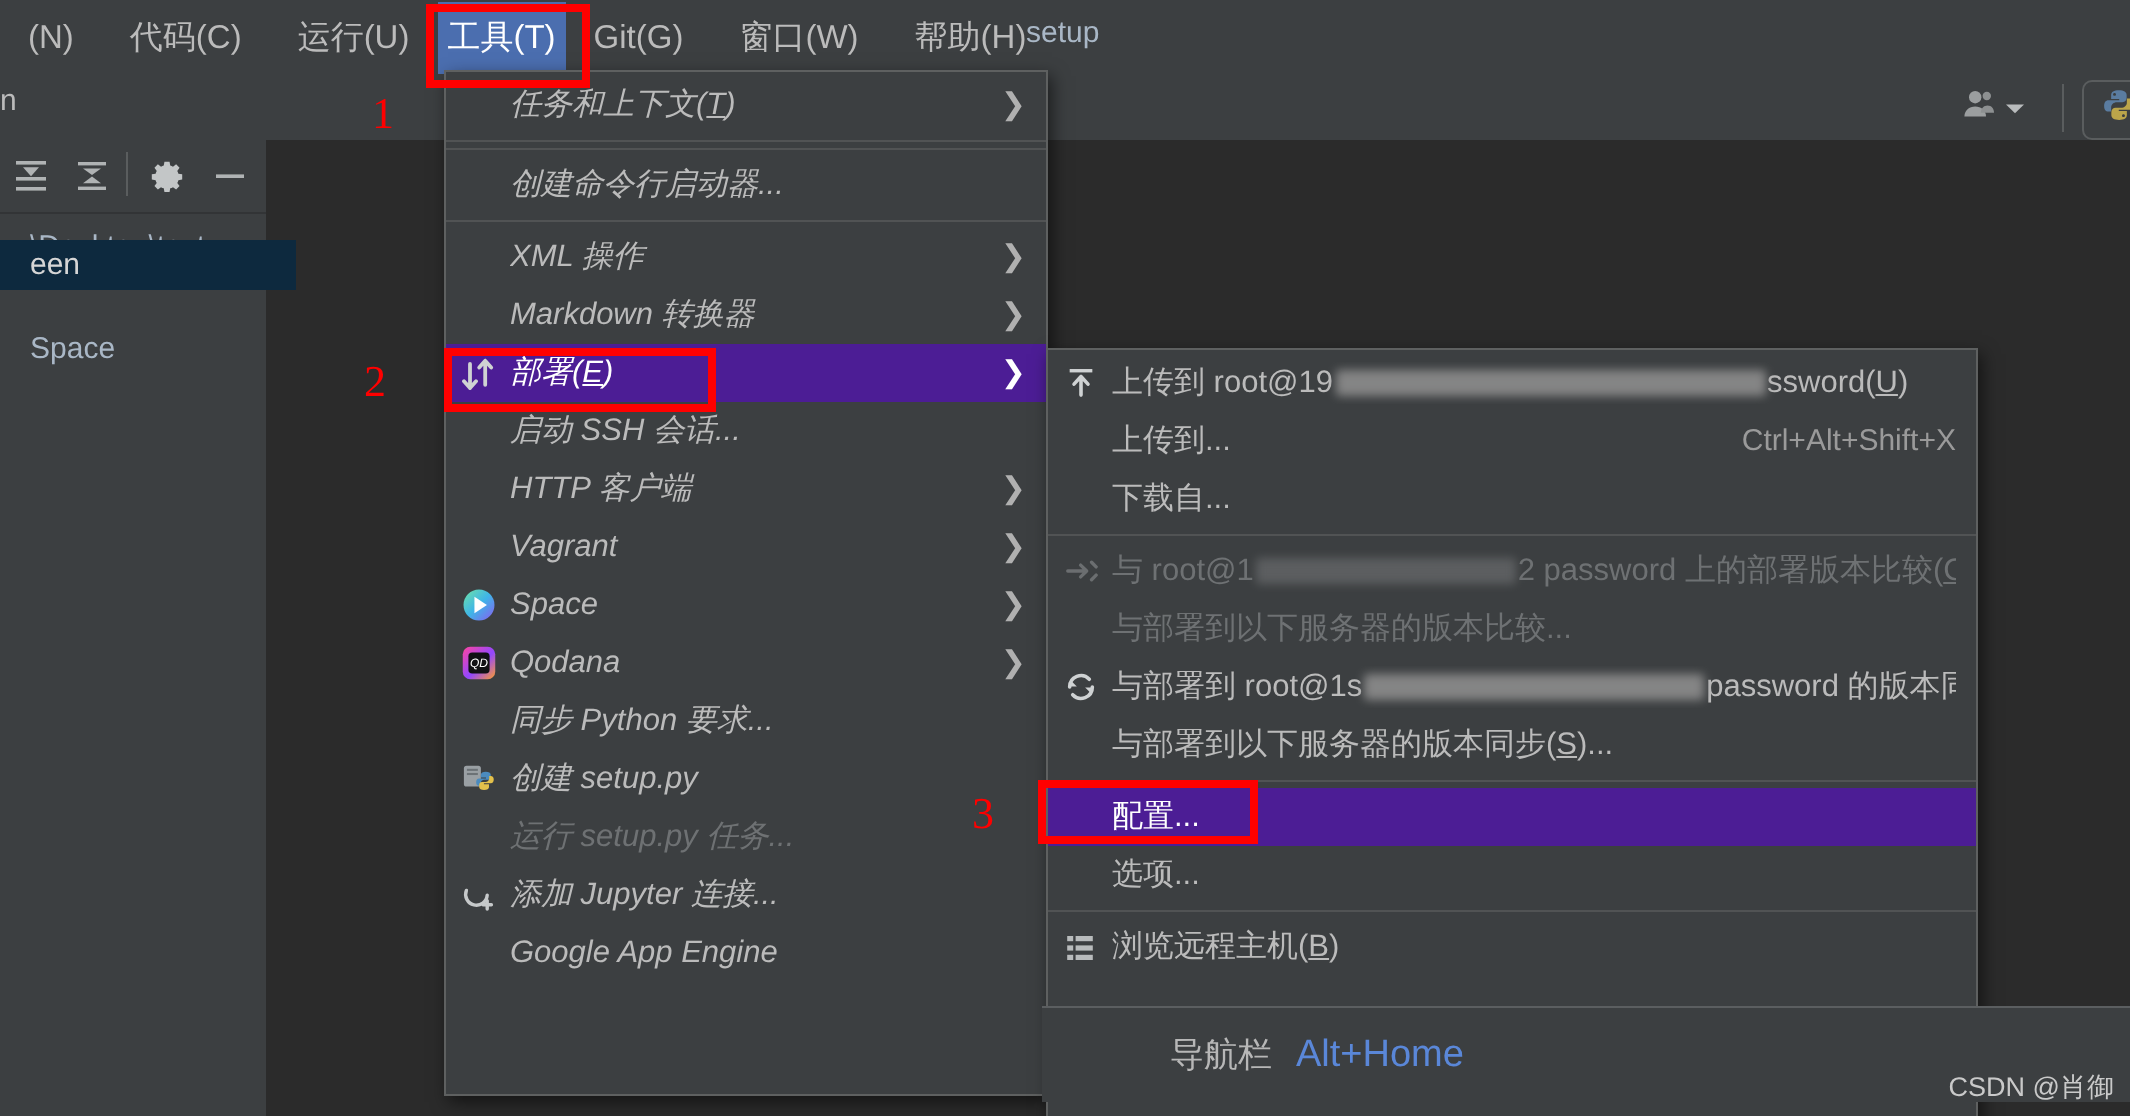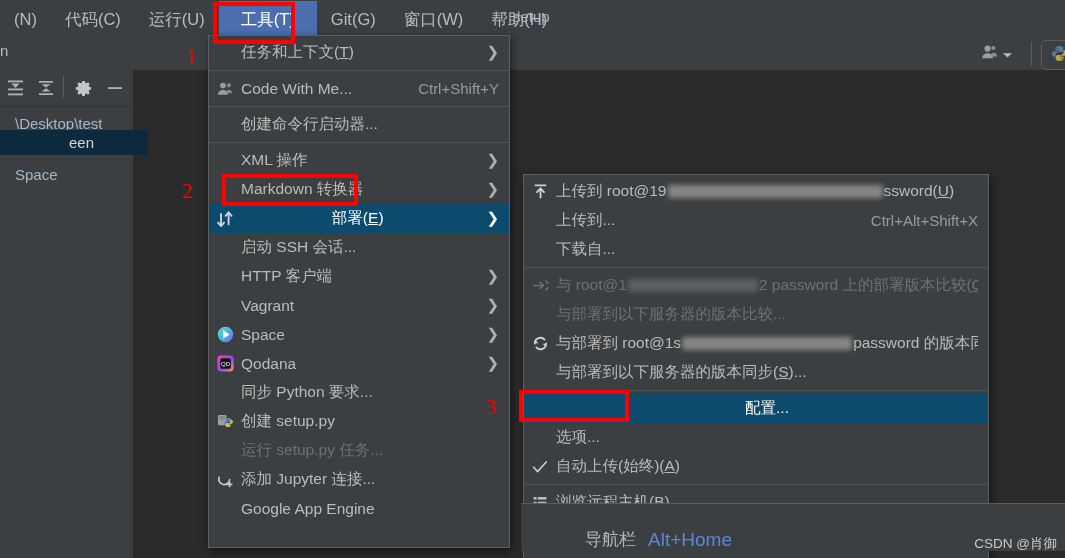--- a/index.html
+++ b/index.html
@@ -22,21 +22,21 @@
   .menubar-items{
     position:absolute;left:0;top:0;height:38px;
     display:flex;align-items:center;
   }
   .mb-item{
     color:#bbbbbb;font-size:16.5px;padding:4px 14px;
     white-space:nowrap;line-height:1.25;
   }
   .mb-item.active{
     background:#4b6eaf;color:#ffffff;
-    padding:8px 22px;
+    padding:8px 5px;
   }
   .mb-project{
     position:absolute;left:513px;top:8px;
     color:#a9b7c6;font-size:15px;
   }
 
   .ide-toolbar-row{
     position:absolute;left:0;top:38px;width:1065px;height:32px;
     background:#3c3f41;
   }
@@ -81,59 +81,59 @@
 
   
   .menu{
     position:absolute;
     background:#3c3f41;
     border:1px solid #5e6060;
     box-shadow:2px 3px 8px rgba(0,0,0,.55);
     padding:2px 0;
     box-sizing:border-box;
   }
-  #tools-menu{left:208px;top:35px;width:302px;height:513px;}
+  #tools-menu{left:222px;top:35px;width:302px;height:513px;font-style:italic;}
   #deploy-submenu{left:523px;top:174px;width:466px;height:406px;}
 
   .mi{
     position:relative;display:flex;align-items:center;
     height:29px;color:#bbbbbb;font-size:15.5px;
     padding:0 10px 0 0;white-space:nowrap;box-sizing:border-box;
   }
   .mi .ic{
     width:32px;min-width:32px;height:29px;
     display:flex;align-items:center;justify-content:center;
   }
   .mi .lb{flex:1 1 auto;overflow:hidden;}
   .mi .acc{color:#9a9a9a;font-size:15px;margin-left:18px;}
   .mi .arw{
     margin-left:12px;color:#b0b0b0;font-size:15px;line-height:1;
     font-family:"DejaVu Sans",sans-serif;
   }
-  .mi.sel{background:#0c4a6e;color:#ffffff;text-align:center;}
+  .mi.sel{background:#4c1d95;color:#ffffff;}
   .mi.sel .arw{color:#ffffff;}
   .mi.dis{color:#6e7173;}
   .mi u{text-decoration:underline;}
   .sep{height:1px;background:#515354;margin:3px 0;}
 
   
   .redact{
     display:inline-block;height:13px;vertical-align:-2px;
     border-radius:2px;margin:0 1px;
     background:#8b8b8b;
     filter:blur(2.4px);opacity:.92;
   }
   .redact.d{background:#7d7d7d;}
   .mi.dis .redact{background:#5f6163;}
 
   
   .hint{
     position:absolute;left:555px;top:503px;width:510px;height:47px;
     background:#3c3f41;border-top:1px solid #5b5e60;
-    display:flex;align-items:flex-end;
+    display:flex;align-items:center;
   }
   .hint .h1{color:#b7b7b7;font-size:17px;margin-left:30px;}
   .hint .h2{color:#5a87d8;font-size:19px;margin-left:12px;}
   .hint-left-tab{
     position:absolute;left:521px;top:503px;width:34px;height:47px;
     background:#3c3f41;border-top:1px solid #5b5e60;
   }
 
   .watermark{
     position:absolute;right:8px;bottom:5px;
@@ -223,44 +223,32 @@
         </svg>
       </div>
       <div class="lp-icon" style="left:106px">
         <svg width="18" height="18" viewBox="0 0 18 18">
             <rect x="2" y="8.2" width="14" height="1.8" fill="#b0b3b4"></rect>
           </svg>
       </div>
     </div>
     <div id="lp-rows">
         <div class="lp-row" style="top: 41px;">\Desktop\test</div>
-        <div class="lp-row sel" style="top: 60px; text-align: center;">een</div>
+        <div class="lp-row sel" style="top: 50px;">een</div>
         <div class="lp-row" style="top: 92px;">Space</div>
       </div>
   </div>
 
   <div class="menu" id="tools-menu">
       <div class="mi">
         <span class="ic"></span>
         <span class="lb">任务和上下文(<u>T</u>)</span>
         <span class="arw">❯</span>
       </div>
       <div class="sep"></div>
-      <div class="mi">
-        <span class="ic">
-          <svg width="17" height="16" viewBox="0 0 18 16">
-            <circle cx="6.3" cy="4.4" r="3" fill="#9b9e9f"></circle>
-            <path d="M1 14c0-3 2.3-4.9 5.3-4.9S11.6 11 11.6 14z" fill="#9b9e9f"></path>
-            <circle cx="12.6" cy="4.1" r="2.2" fill="#868a8b"></circle>
-            <path d="M9.2 12.6c0-2.2 1.6-3.7 3.4-3.7s3.3 1.5 3.3 3.7z" fill="#868a8b"></path>
-          </svg>
-        </span>
-        <span class="lb">Code With Me...</span>
-        <span class="acc">Ctrl+Shift+Y</span>
-      </div>
       <div class="sep"></div>
       <div class="mi">
         <span class="ic"></span>
         <span class="lb">创建命令行启动器...</span>
       </div>
       <div class="sep"></div>
       <div class="mi">
         <span class="ic"></span>
         <span class="lb">XML 操作</span>
         <span class="arw">❯</span>
@@ -414,28 +402,20 @@
       </div>
       <div class="sep"></div>
       <div class="mi sel">
         <span class="ic"></span>
         <span class="lb">配置...</span>
       </div>
       <div class="mi">
         <span class="ic"></span>
         <span class="lb">选项...</span>
       </div>
-      <div class="mi">
-        <span class="ic">
-          <svg width="16" height="14" viewBox="0 0 16 14">
-            <path d="M1.6 7.2l4 4.4L14.2 2" stroke="#c6c9ca" stroke-width="1.7" fill="none" stroke-linecap="round" stroke-linejoin="round"></path>
-          </svg>
-        </span>
-        <span class="lb">自动上传(始终)(<u>A</u>)</span>
-      </div>
       <div class="sep"></div>
       <div class="mi">
         <span class="ic">
           <svg width="16" height="16" viewBox="0 0 16 16">
             <rect x="1.6" y="2" width="3" height="2.6" fill="#b8bbbc"></rect>
             <rect x="1.6" y="6.7" width="3" height="2.6" fill="#b8bbbc"></rect>
             <rect x="1.6" y="11.4" width="3" height="2.6" fill="#b8bbbc"></rect>
             <rect x="5.8" y="2" width="8.6" height="2.6" fill="#b8bbbc"></rect>
             <rect x="5.8" y="6.7" width="8.6" height="2.6" fill="#b8bbbc"></rect>
             <rect x="5.8" y="11.4" width="8.6" height="2.6" fill="#b8bbbc"></rect>

